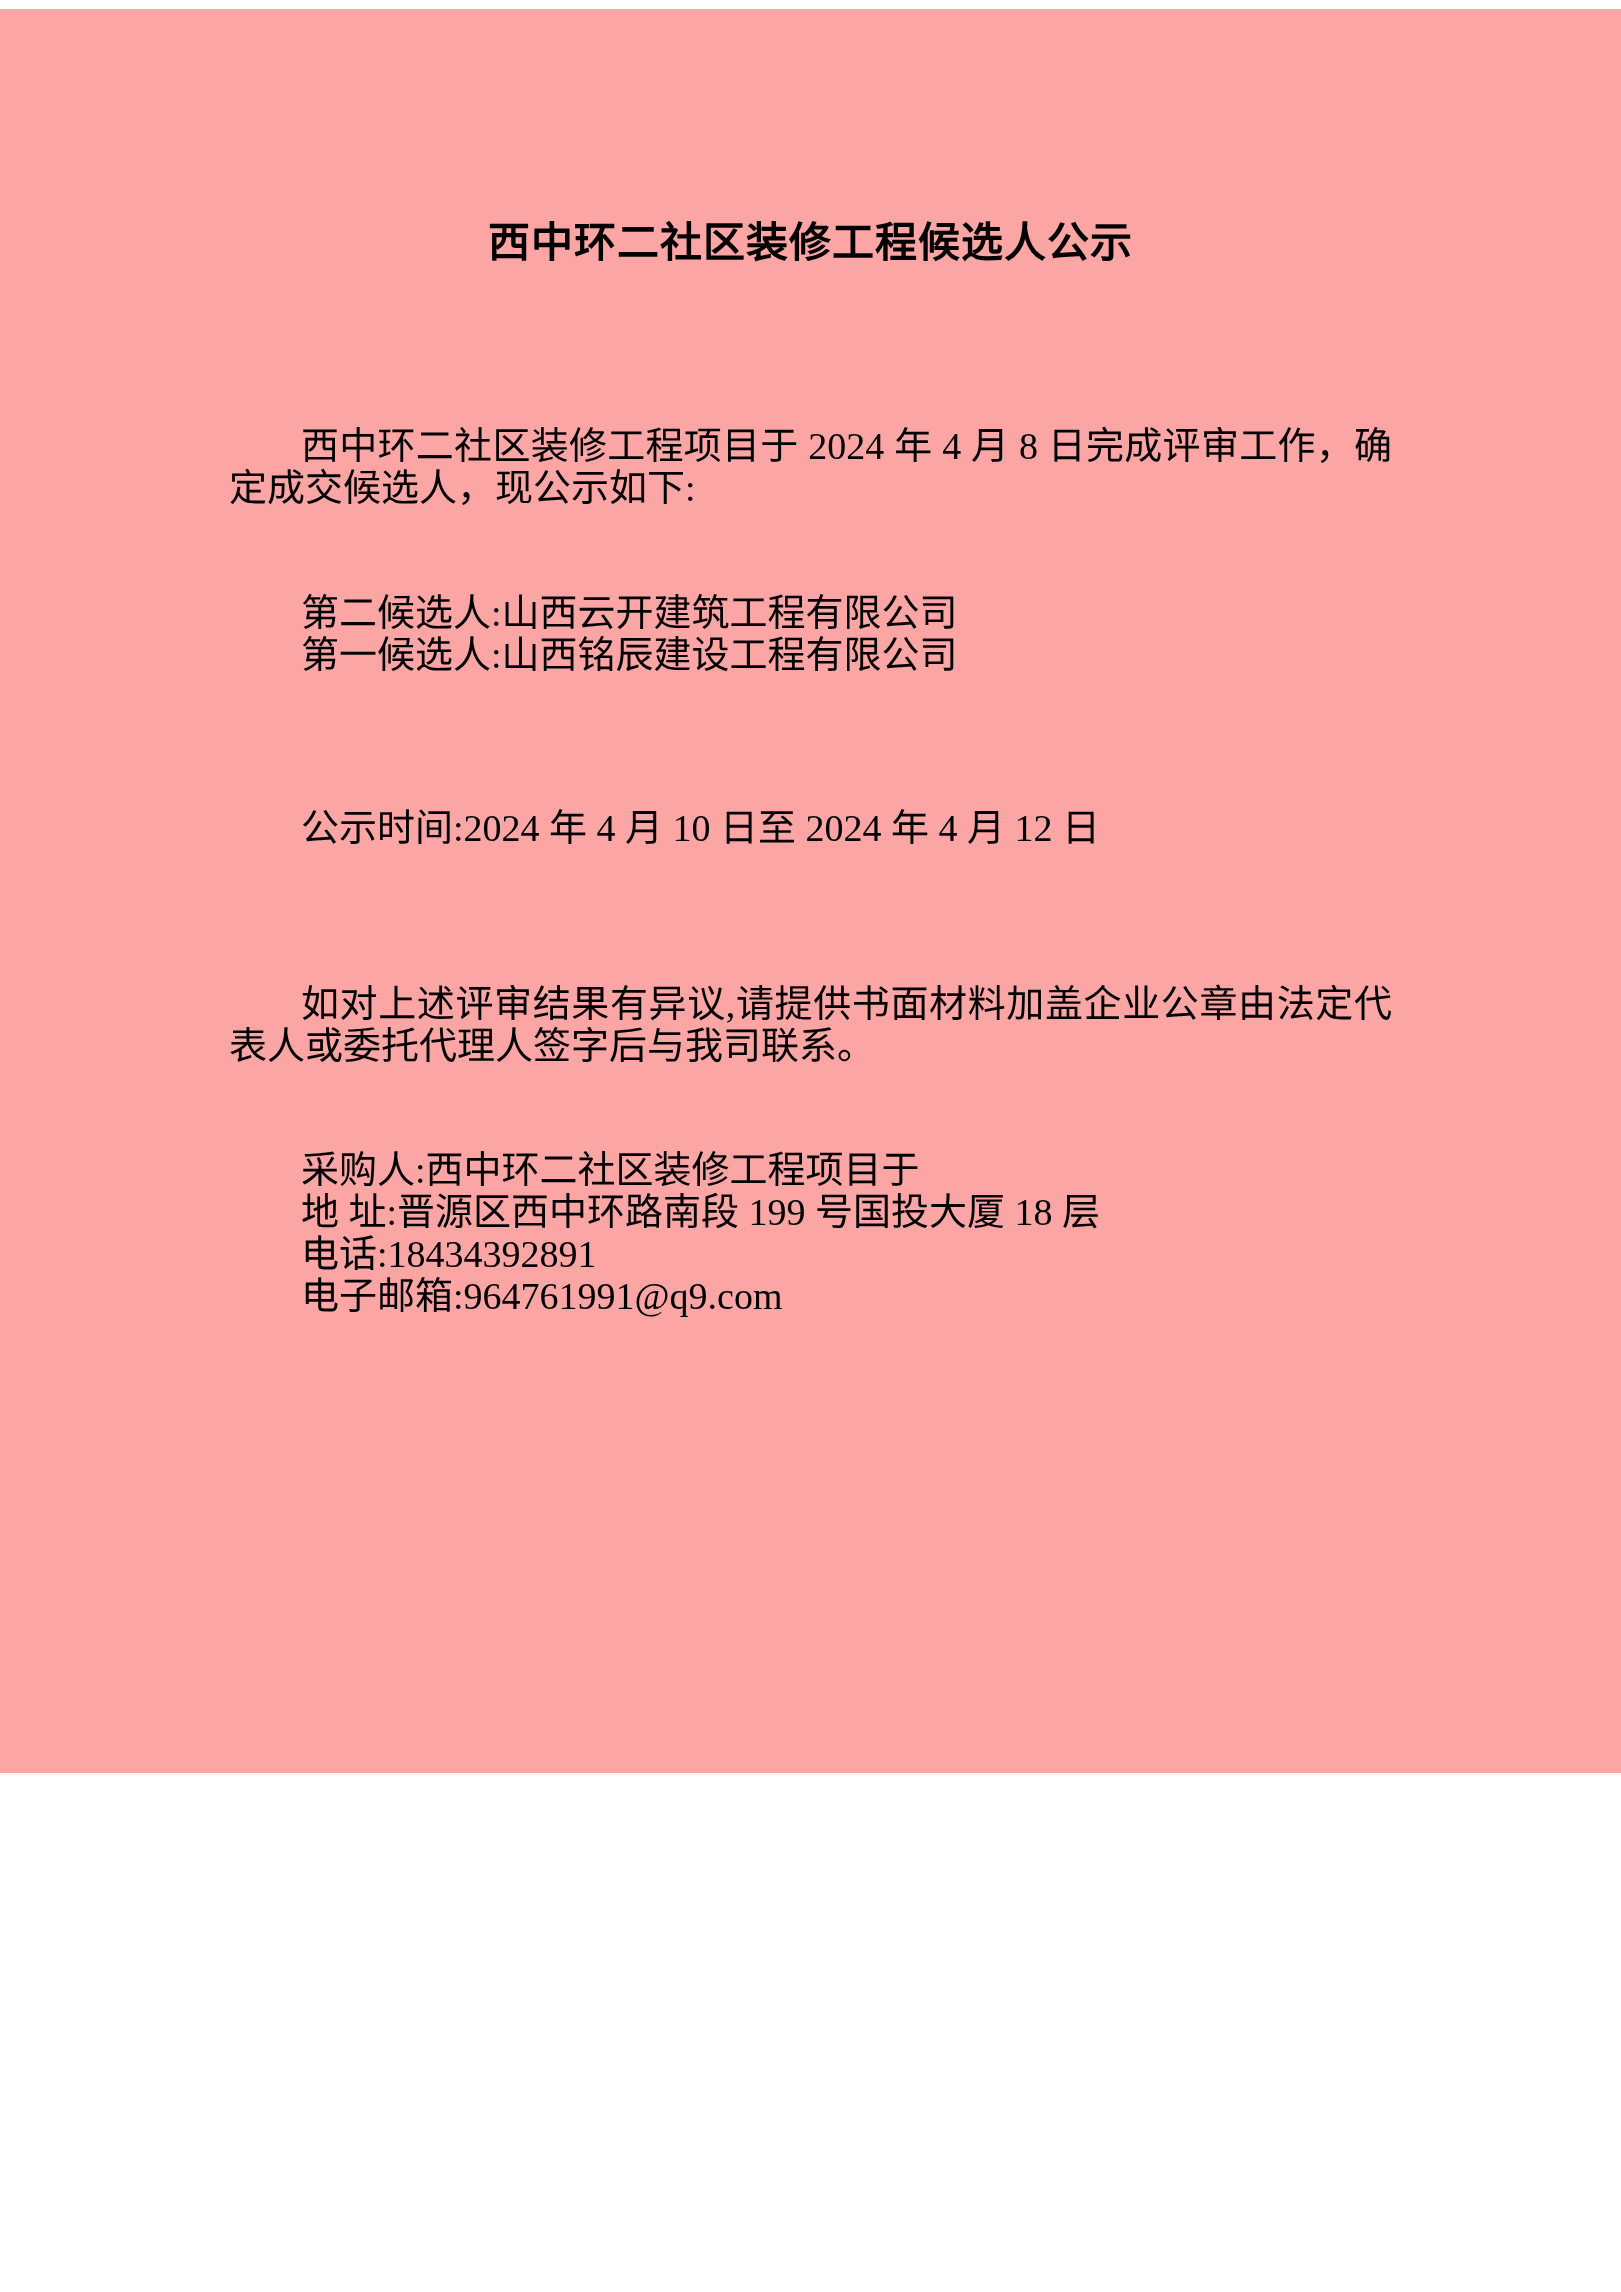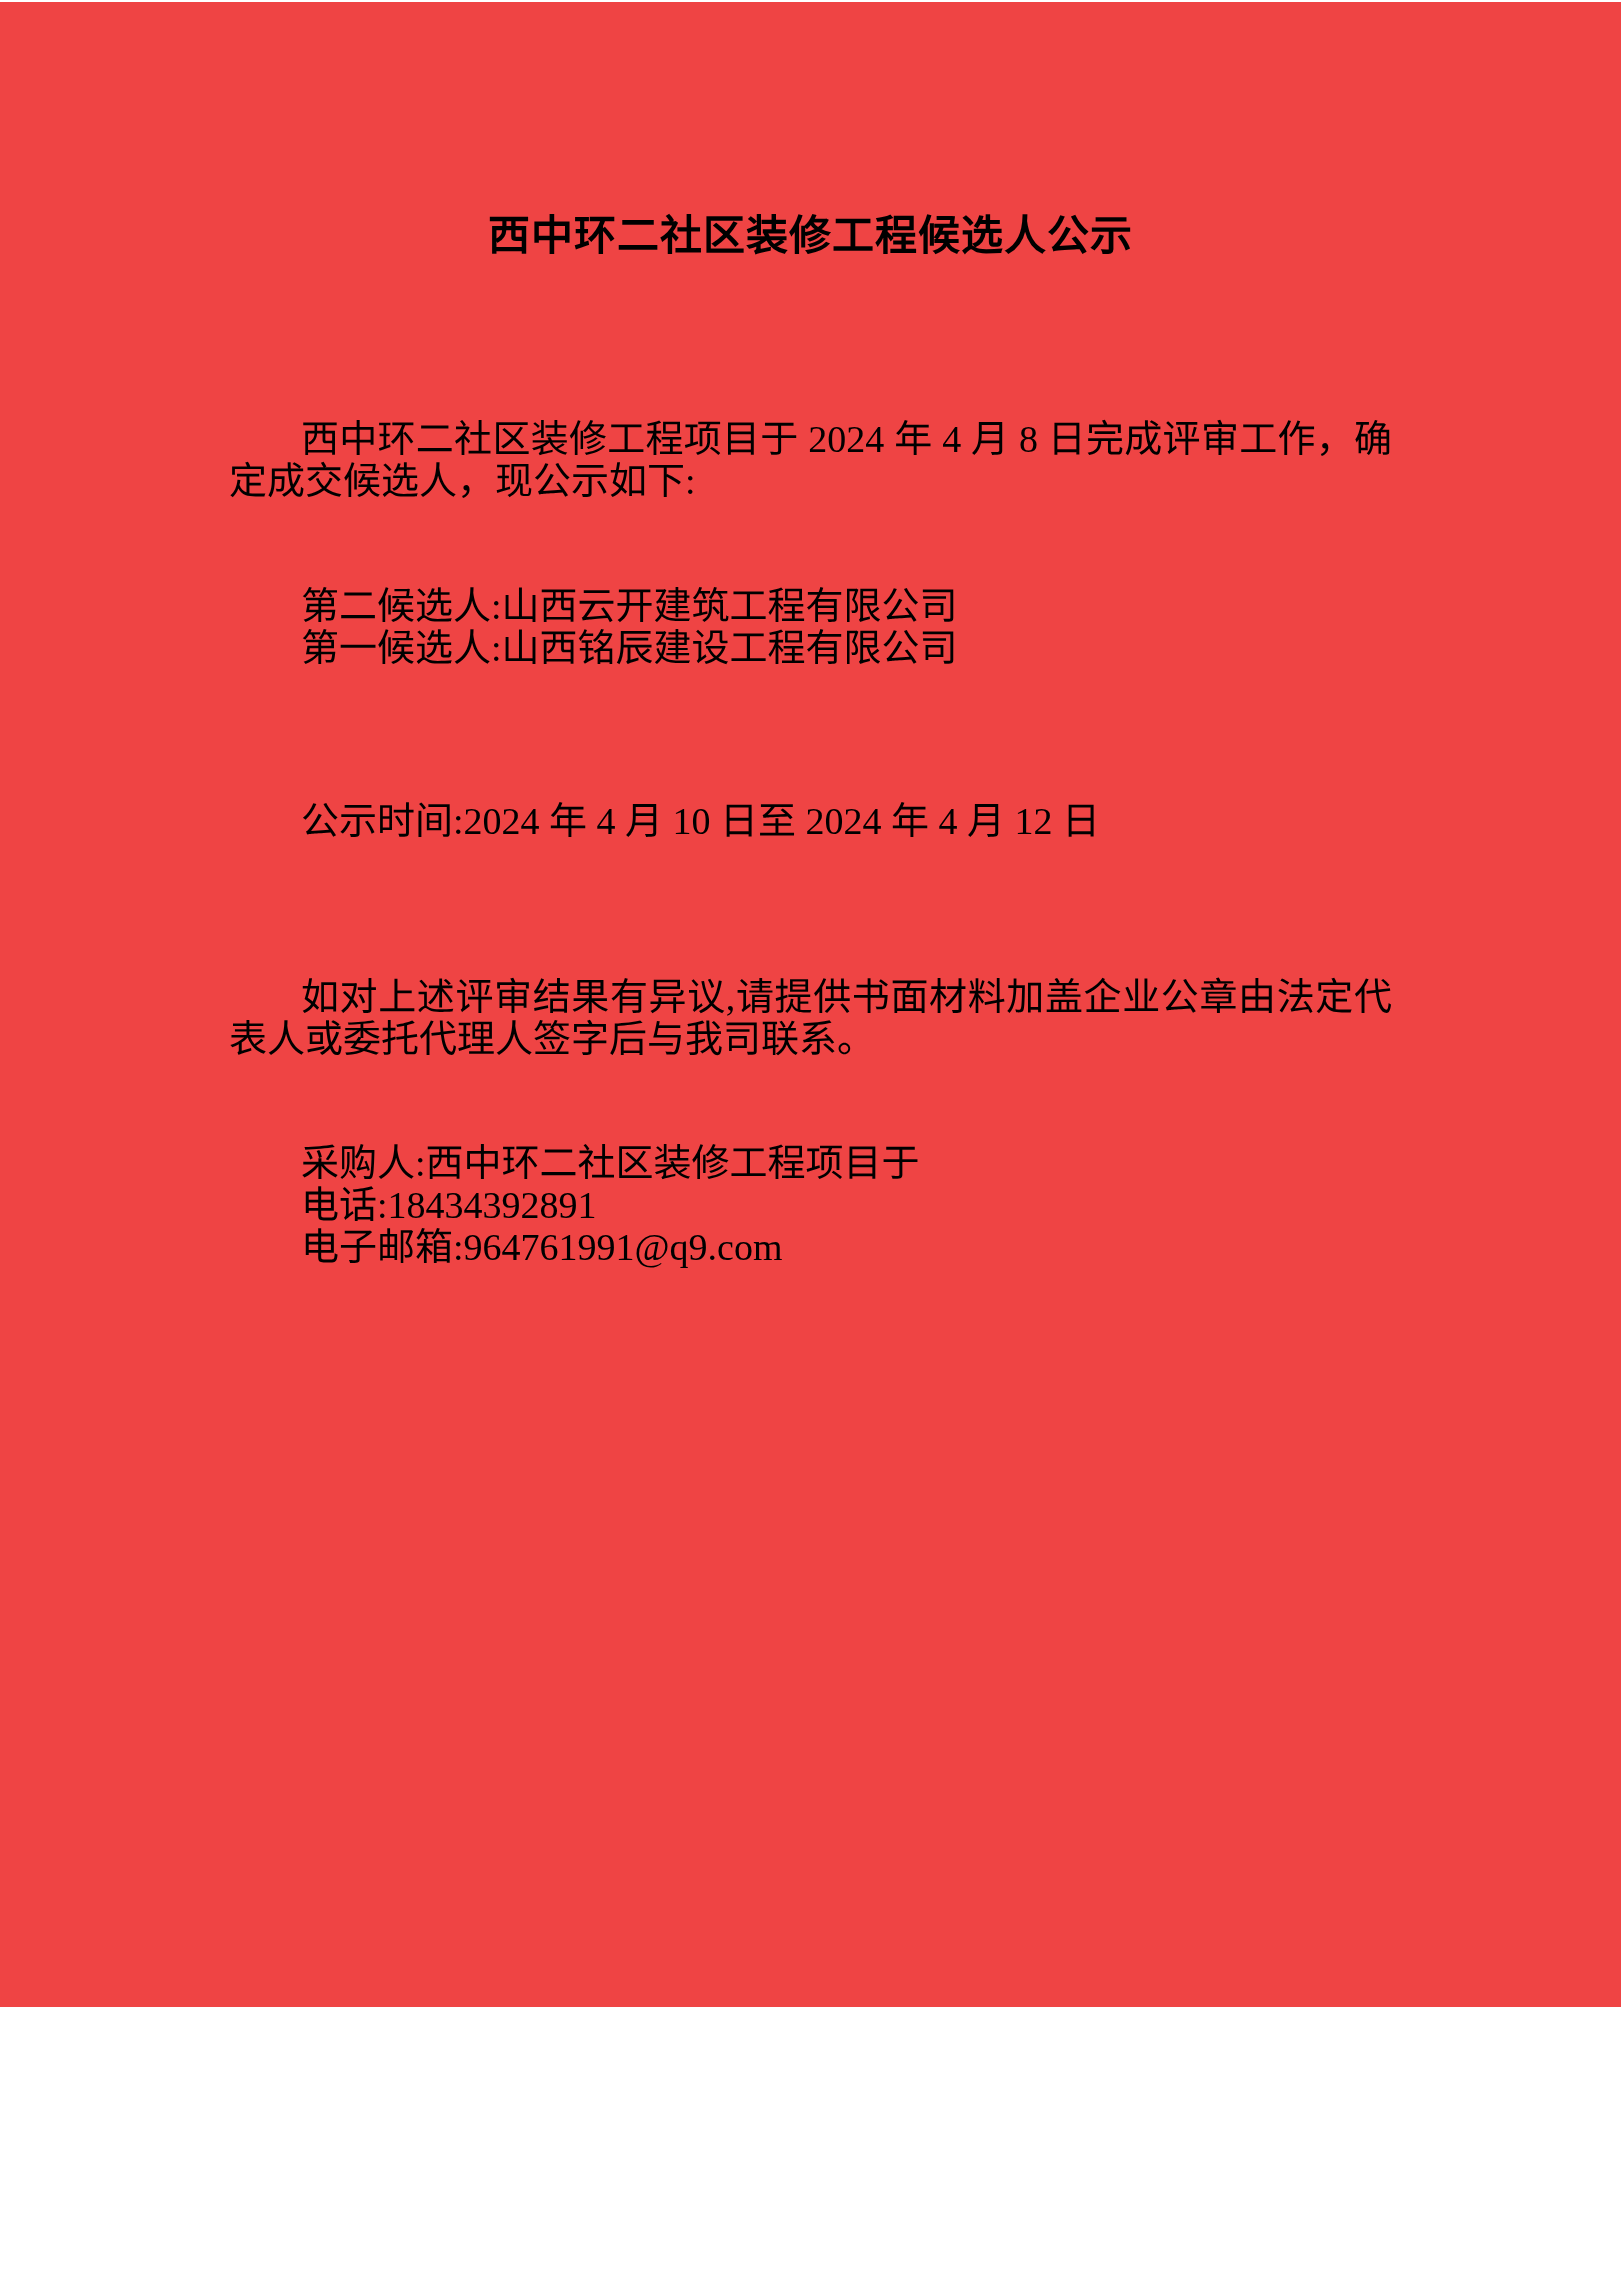--- a/index.html
+++ b/index.html
@@ -3,23 +3,23 @@
 <meta charset="utf-8">
 <style>
   html, body {
     margin: 0;
     padding: 0;
     background: #ffffff;
   }
   .page {
     position: relative;
     width: 1621px;
-    height: 2005px;
-    margin: 2px auto;
-    background: #ef4444;
+    height: 1764px;
+    margin: 9px auto;
+    background: #fca5a5;
     color: #000000;
     font-family: "Liberation Serif", "DejaVu Serif", serif;
     box-sizing: border-box;
     padding: 0 229px;
     overflow: hidden;
   }
   .doc-title {
     margin-top: 210px;
     font-size: 42px;
     line-height: 49px;
@@ -68,18 +68,19 @@
     <div class="indent-line">第二候选人:山西云开建筑工程有限公司</div>
     <div class="indent-line">第一候选人:山西铭辰建设工程有限公司</div>
   </div>
 
   <div class="body-text indent-line publicity-line">公示时间:2024 年 4 月 10 日至 2024 年 4 月 12 日</div>
 
   <p class="body-text objection-para">如对上述评审结果有异议,请提供书面材料加盖企业公章由法定代表人或委托代理人签字后与我司联系。</p>
 
   <div class="body-text contact-block">
     <div class="indent-line">采购人:西中环二社区装修工程项目于</div>
+    <div class="indent-line">地 址:晋源区西中环路南段 199 号国投大厦 18 层</div>
     <div class="indent-line">电话:18434392891</div>
     <div class="indent-line">电子邮箱:964761991@q9.com</div>
   </div>
 
 </div>
 
 
 </body></html>

